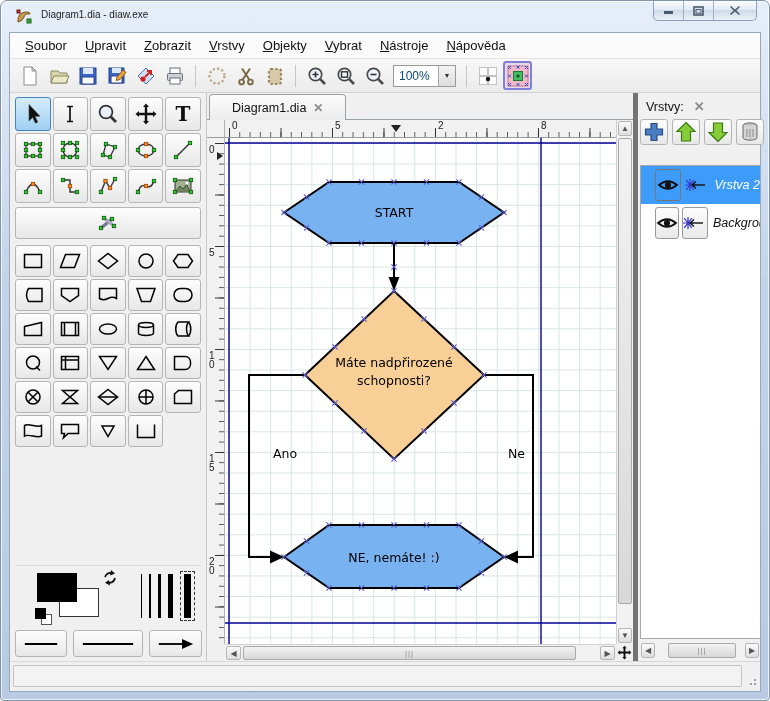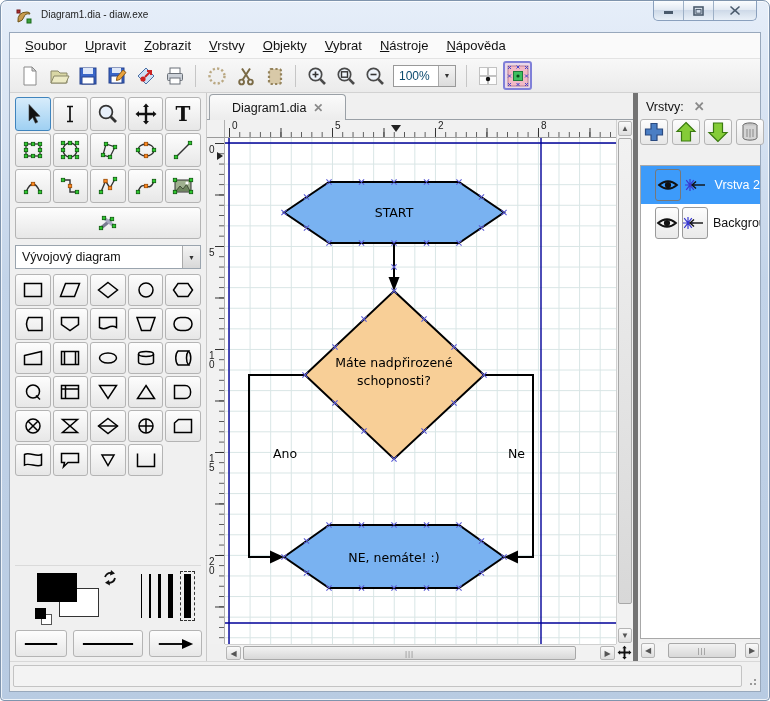--- a/index.html
+++ b/index.html
@@ -93,21 +93,21 @@
     display:flex;align-items:center;justify-content:center;color:#8a8a8a;font-size:8px;letter-spacing:1px;}
   .panbtn{position:absolute;right:0;bottom:0;width:17px;height:17px;display:flex;align-items:center;justify-content:center;background:#f0f0f0;}
   
   .rightpanel{flex:1;border-left:5px solid #737373;position:relative;background:#f0f0f0;}
   .rp-header{position:absolute;left:8px;top:6px;font-size:12.5px;color:#111;display:flex;align-items:center;}
   .rp-header .x{margin-left:10px;color:#8a8a8a;font-weight:bold;font-size:13px;}
   .rp-btns{position:absolute;left:2px;top:26px;display:flex;gap:4px;}
   .rpbtn{width:28px;height:26px;border:1px solid #b4b4b4;border-radius:3px;background:linear-gradient(#fdfdfd,#e7e7e7);
     display:flex;align-items:center;justify-content:center;padding:0;}
   .layerlist{position:absolute;left:2px;top:72px;right:0;bottom:22px;background:#fff;border:1px solid #a8a8a8;border-right:none;overflow:hidden;}
-  .layerrow{height:38px;display:flex;align-items:center;padding-left:14px;}
+  .layerrow{height:38px;display:flex;align-items:center;padding-left:14px;font-style:italic;}
   .layerrow.sel{background:#3d9bfa;}
   .layerrow .eyebtn{width:30px;height:32px;border:1px solid #777;border-radius:3px;display:flex;align-items:center;justify-content:center;background:transparent;}
   .layerrow.plain .eyebtn{background:linear-gradient(#fdfdfd,#e9e9e9);border-color:#9a9a9a;}
   .layerrow .conn{width:30px;height:32px;display:flex;align-items:center;justify-content:center;margin-left:3px;}
   .layerrow.plain .conn{border:1px solid #9a9a9a;border-radius:3px;background:linear-gradient(#fdfdfd,#e9e9e9);}
   .layerrow .lname{margin-left:5px;font-size:12.5px;color:#111;white-space:nowrap;}
   .layerrow.sel .lname{color:#fff;}
   .rp-hscroll{position:absolute;left:2px;right:0;bottom:2px;height:17px;background:#f2f2f2;}
   
   .statusbar{height:30px;border-top:1px solid #d8d8d8;position:relative;background:#f0f0f0;}
@@ -407,24 +407,20 @@
         <button class="gbtn widebtn" id="modifybtn">
             <svg width="24" height="24" viewBox="0 0 24 24">
               <path d="M5,17 L16,8" stroke="#7a7a92" stroke-width="3.4"></path>
               <path d="M8,7 L18,15" stroke="#a8a8c0" stroke-width="3.4"></path>
               <rect x="3.3" y="15.3" width="3.4" height="3.4" fill="#2ec82e" stroke="#0a5a0a" stroke-width="0.8"></rect>
               <rect x="14.3" y="6.3" width="3.4" height="3.4" fill="#2ec82e" stroke="#0a5a0a" stroke-width="0.8"></rect>
               <rect x="6.3" y="5.3" width="3.4" height="3.4" fill="#2ec82e" stroke="#0a5a0a" stroke-width="0.8"></rect>
               <rect x="16.3" y="13.3" width="3.4" height="3.4" fill="#2ec82e" stroke="#0a5a0a" stroke-width="0.8"></rect>
             </svg>
           </button>
-        <div class="sheetcombo">
-          <div class="val">Vývojový diagram</div>
-          <div class="drop">▼</div>
-        </div>
         <div class="shapegrid" id="shapegrid">
             <button class="gbtn">
               <svg width="22" height="18" viewBox="0 0 22 18">
                 <g fill="none" stroke="#000" stroke-width="1.5">
                   <rect x="2.5" y="2.5" width="17" height="13"></rect>
                 </g>
               </svg>
             </button>
             <button class="gbtn">
               <svg width="22" height="18" viewBox="0 0 22 18">

